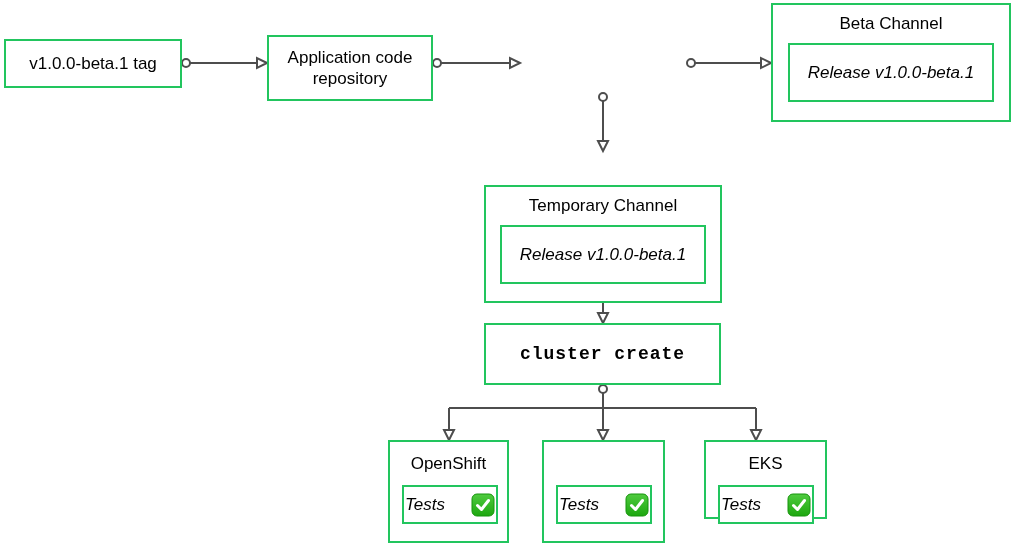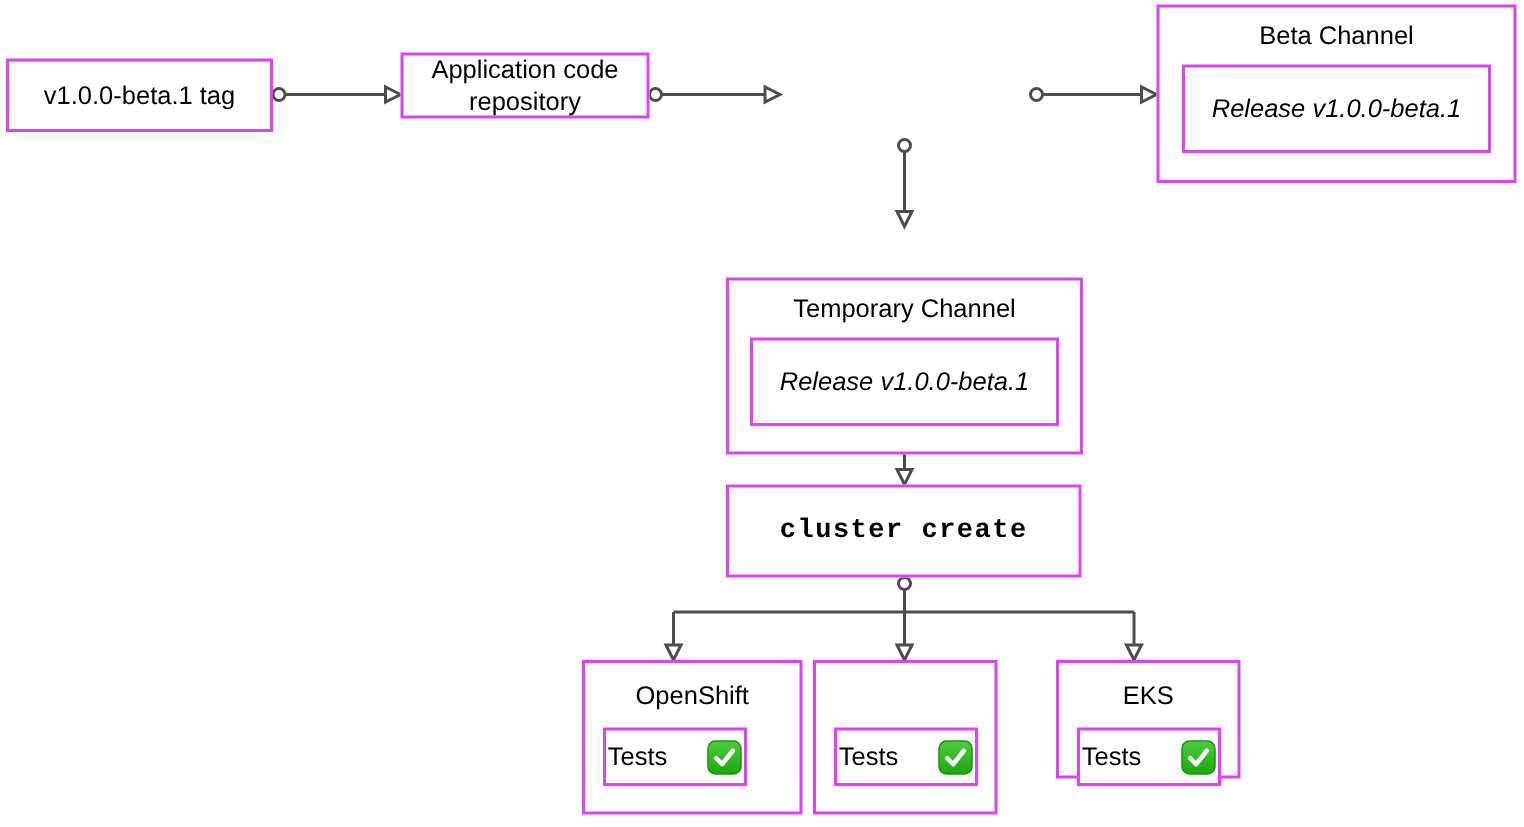--- a/index.html
+++ b/index.html
@@ -10,21 +10,21 @@
     background: #ffffff;
     font-family: "Liberation Sans", sans-serif;
     color: #000000;
     overflow: hidden;
   }
   .edges { position: absolute; left: 0; top: 0; }
   .node, .group, .inner, .tests-box {
     position: absolute;
     box-sizing: border-box;
     background: #ffffff;
-    border: 2px solid #d946ef;
+    border: 2px solid #22c55e;
   }
   .node {
     display: flex;
     align-items: center;
     justify-content: center;
     text-align: center;
     font-size: 17px;
     line-height: 21px;
     padding: 0 6px;
   }
@@ -53,20 +53,21 @@
     text-align: center;
     font-size: 17px;
     font-style: italic;
   }
   .tests-box {
     display: flex;
     align-items: center;
     justify-content: center;
     gap: 26px;
     font-size: 17px;
+    font-style: italic;
   }
   .mono {
     font-family: "Liberation Mono", "DejaVu Sans Mono", monospace;
     font-weight: bold;
     font-size: 18px;
     letter-spacing: 1px;
   }
   .check-icon { display: inline-flex; width: 24px; height: 24px; }
 </style>
 </head>
@@ -98,21 +99,21 @@
       <polygon points="449,440 444,430 454,430"></polygon>
       <polygon points="603,440 598,430 608,430"></polygon>
       <polygon points="756,440 751,430 761,430"></polygon>
     </g>
   </svg>
 
   <div class="node" style="left:4px; top:39px; width:178px; height:49px;">
     <span>v1.0.0-beta.1 tag</span>
   </div>
 
-  <div class="node" style="left:267px; top:35px; width:166px; height:44px;">
+  <div class="node" style="left:267px; top:35px; width:166px; height:66px;">
     <span>Application code repository</span>
   </div>
 
 
   <div class="group" style="left:771px; top:3px; width:240px; height:119px;">
     <div class="group-title">Beta Channel</div>
     <div class="inner" style="left:15px; top:38px; width:206px; height:59px;">
       <span>Release v1.0.0-beta.1</span>
     </div>
   </div>
@@ -121,21 +122,21 @@
     <div class="group-title">Temporary Channel</div>
     <div class="inner" style="left:14px; top:38px; width:206px; height:59px;">
       <span>Release v1.0.0-beta.1</span>
     </div>
   </div>
 
   <div class="node mono" style="left:484px; top:323px; width:237px; height:62px;">
     <span>cluster create</span>
   </div>
 
-  <div class="group" style="left:388px; top:440px; width:147px; height:103px;">
+  <div class="group" style="left:388px; top:440px; width:121px; height:103px;">
     <div class="platform-title">OpenShift</div>
     <div class="tests-box" style="left:12px; top:43px; width:96px; height:39px;">
       <span>Tests</span>
       <span class="check-icon">
         <svg width="24" height="24" viewBox="0 0 24 24">
           <defs>
               <linearGradient id="cg1" x1="0" y1="0" x2="0" y2="1">
             <stop offset="0" stop-color="#4fcb3f"></stop>
                 <stop offset="1" stop-color="#1da70f"></stop>
           </linearGradient>

